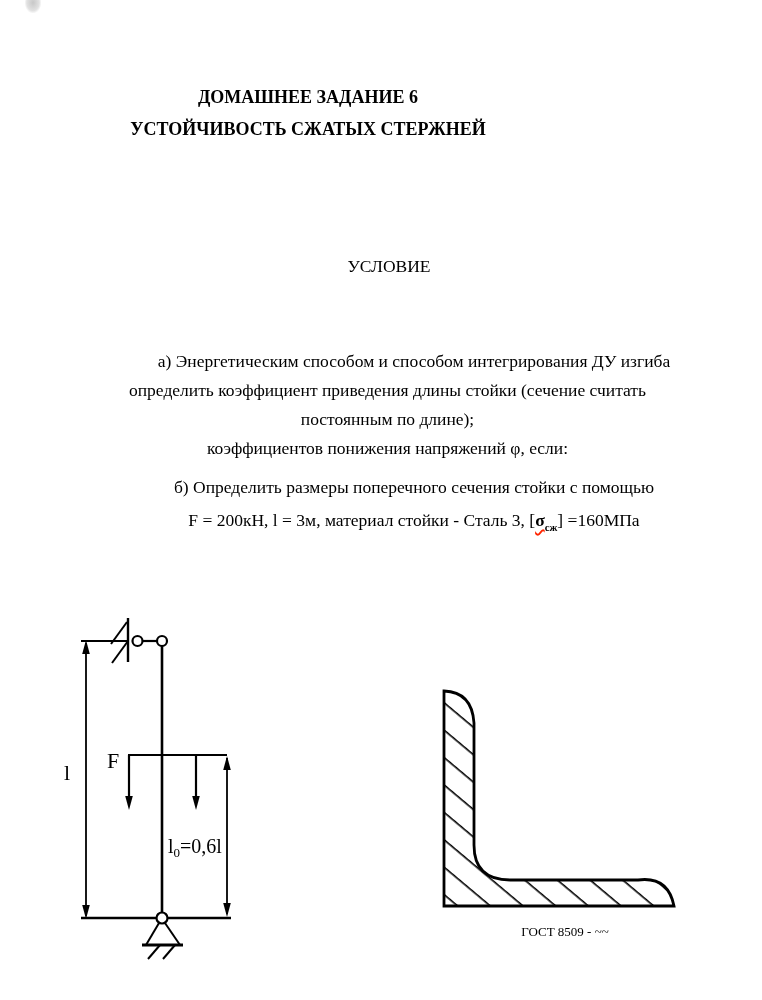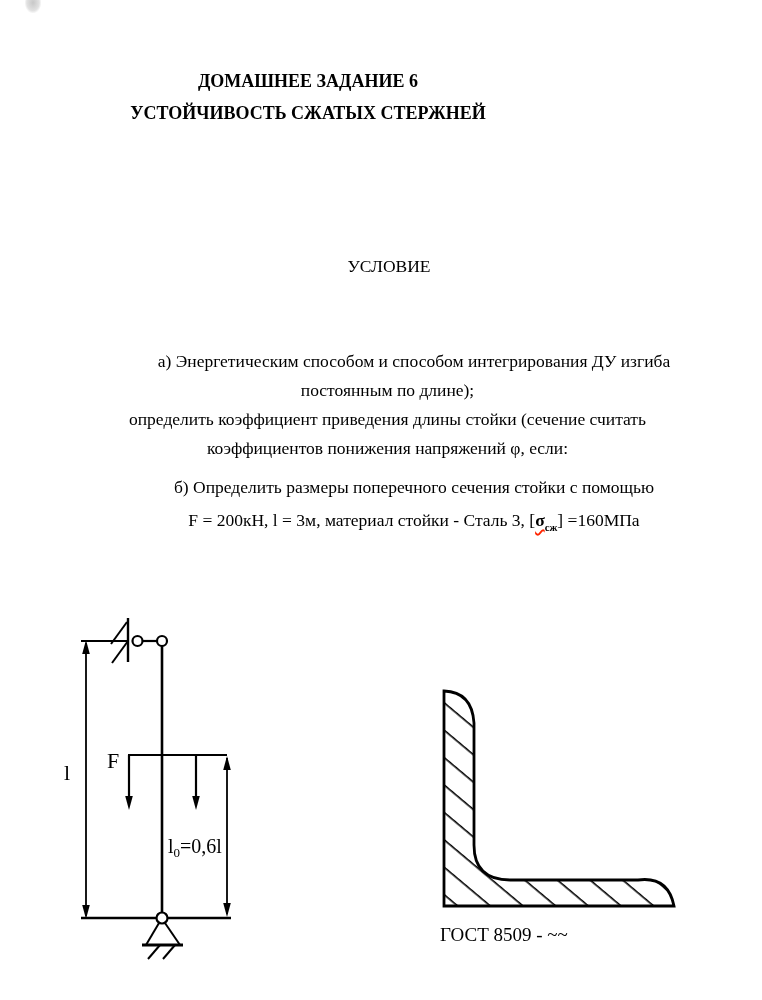--- a/index.html
+++ b/index.html
@@ -10,21 +10,21 @@
     font-family:"Liberation Serif","DejaVu Serif",serif;
     color:#000;
     overflow:hidden;
   }
   .artifact{
     position:absolute;left:25px;top:0px;width:16px;height:13px;
     background:radial-gradient(ellipse at 50% 20%, #9a9a9a 0%, #c9c9c9 55%, rgba(255,255,255,0) 75%);
     opacity:.55;border-radius:0 0 6px 6px;
   }
   .title-block{
-    position:absolute;left:0;top:66px;width:616px;
+    position:absolute;left:0;top:82px;width:616px;
     text-align:center;font-weight:bold;font-size:18px;line-height:31.5px;
   }
   .section-heading{
     position:absolute;left:0;top:256px;width:778px;
     text-align:center;font-size:17.5px;
   }
   .body-text{
     position:absolute;left:65px;top:347px;width:645px;
     font-size:17.5px;line-height:29px;
   }
@@ -38,41 +38,41 @@
     text-decoration-style:wavy;
     text-decoration-color:#ff2400;
     text-decoration-thickness:2px;
     text-underline-offset:3px;
     font-weight:bold;
   }
   svg.overlay{position:absolute;left:0;top:0;}
   svg text{font-family:"Liberation Serif","DejaVu Serif",serif;fill:#000;}
   .gost-caption{
     position:absolute;left:440px;top:924px;width:250px;
-    font-size:19px;
+    text-align:center;font-size:13px;
   }
 </style>
 </head>
 <body>
 
 <div class="page">
 
   <div class="artifact"></div>
 
   <div class="title-block">
     <div>ДОМАШНЕЕ ЗАДАНИЕ 6</div>
     <div>УСТОЙЧИВОСТЬ СЖАТЫХ СТЕРЖНЕЙ</div>
   </div>
 
   <div class="section-heading">УСЛОВИЕ</div>
 
   <div class="body-text">
     <div class="line indent">а) Энергетическим способом и способом интегрирования ДУ изгиба</div>
+    <div class="line">определить коэффициент приведения длины стойки (сечение считать</div>
     <div class="line">постоянным по длине);</div>
-    <div class="line">определить коэффициент приведения длины стойки (сечение считать</div>
     <div class="line">коэффициентов понижения напряжений φ, если:</div>
     <div class="line indent para-b">б) Определить размеры поперечного сечения стойки с помощью</div>
     <div class="line indent formula"><span>F = 200кН, l = 3м, материал стойки - Сталь 3, [</span><span class="spellcheck"><span>σ</span><sub class="small">сж</sub></span><span>] =160МПа</span></div>
   </div>
 
   <svg class="overlay" width="762" height="1000" viewBox="0 0 762 1000">
     <defs>
       <pattern id="hatch" width="21" height="21" patternUnits="userSpaceOnUse" patternTransform="rotate(40)">
         <rect width="21" height="21" fill="#ffffff"></rect>
         <line x1="-1" y1="0.8" x2="22" y2="0.8" stroke="#000" stroke-width="1.6"></line>

